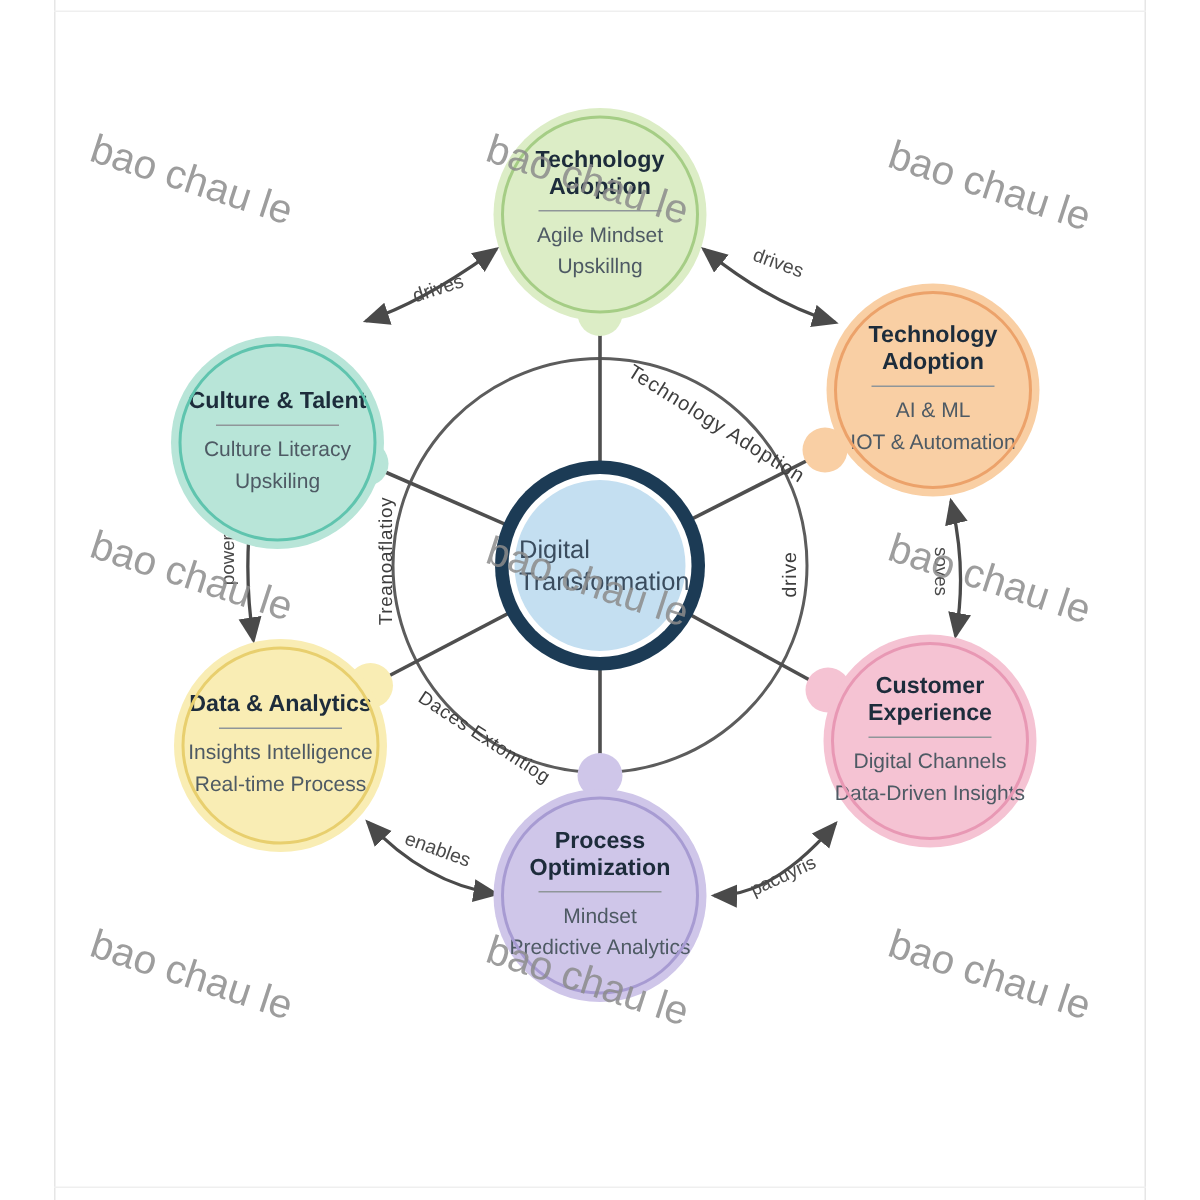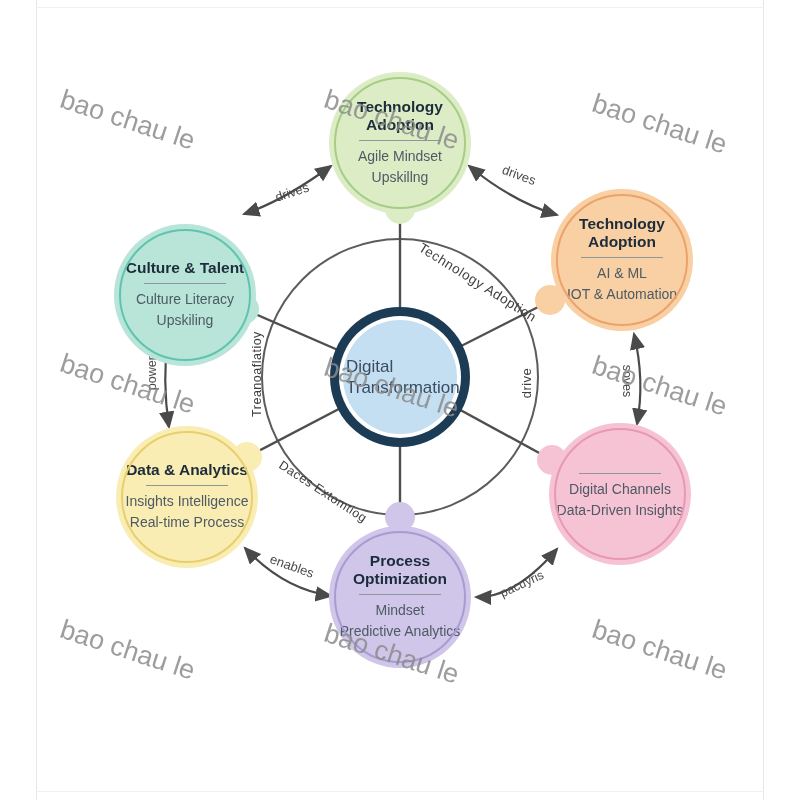--- a/index.html
+++ b/index.html
@@ -120,20 +120,21 @@
     <div class="node-title">Data &amp; Analytics</div>
     <div class="divider"></div>
     <div class="node-item">Insights Intelligence</div>
     <div class="node-item">Real-time Process</div>
   </div>
 </div>
 
 <div class="node" style="left: 549px; top: 423px; --fill: #f5c3d3; --stroke: #e898b4;">
   <div class="bump" style="left:-12px;top:22px;"></div>
   <div class="face">
+    <div class="node-title">Customer Experience</div>
     <div class="divider"></div>
     <div class="node-item">Digital Channels</div>
     <div class="node-item">Data-Driven Insights</div>
   </div>
 </div>
 
 <div class="node" style="left: 329px; top: 526px; --fill: #cfc6e9; --stroke: #a79bd2;">
   <div class="bump" style="left:56px;top:-24px;"></div>
   <div class="face">
     <div class="node-title">Process Optimization</div>

